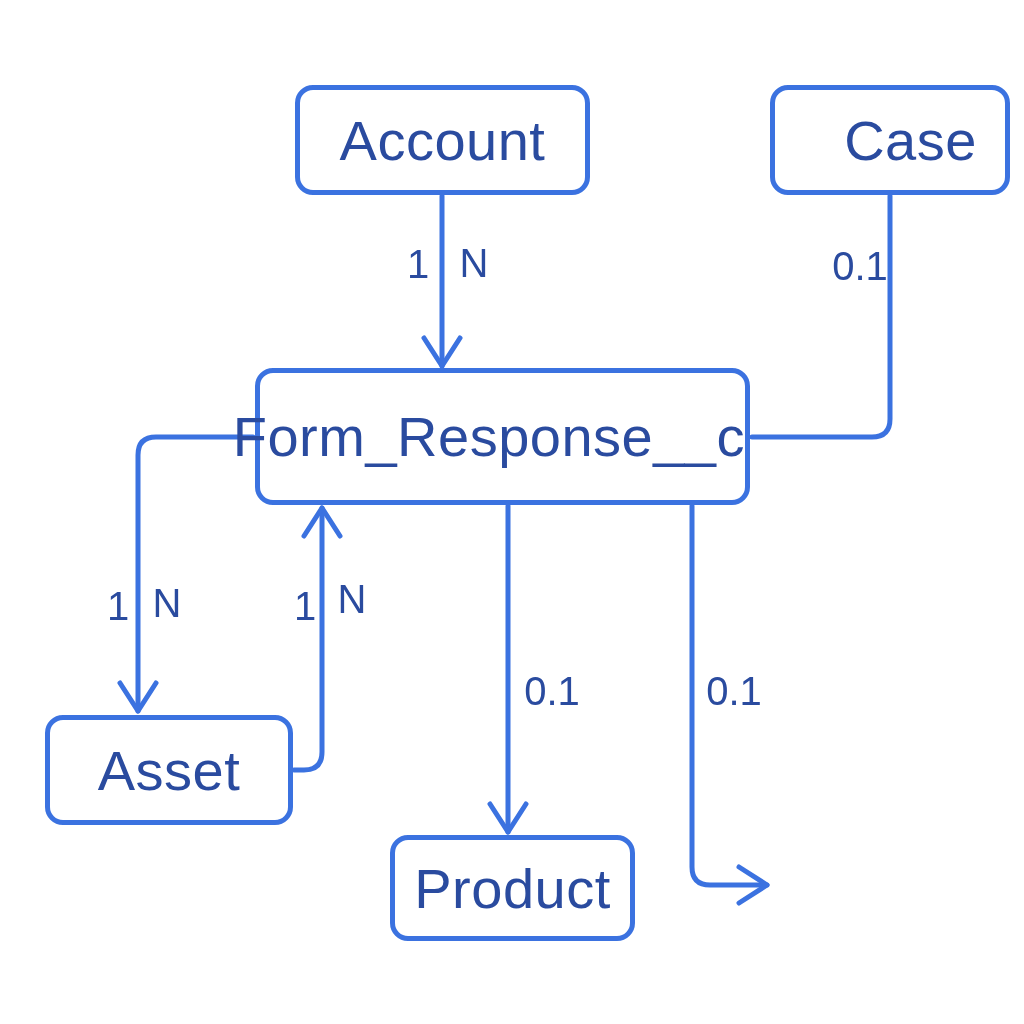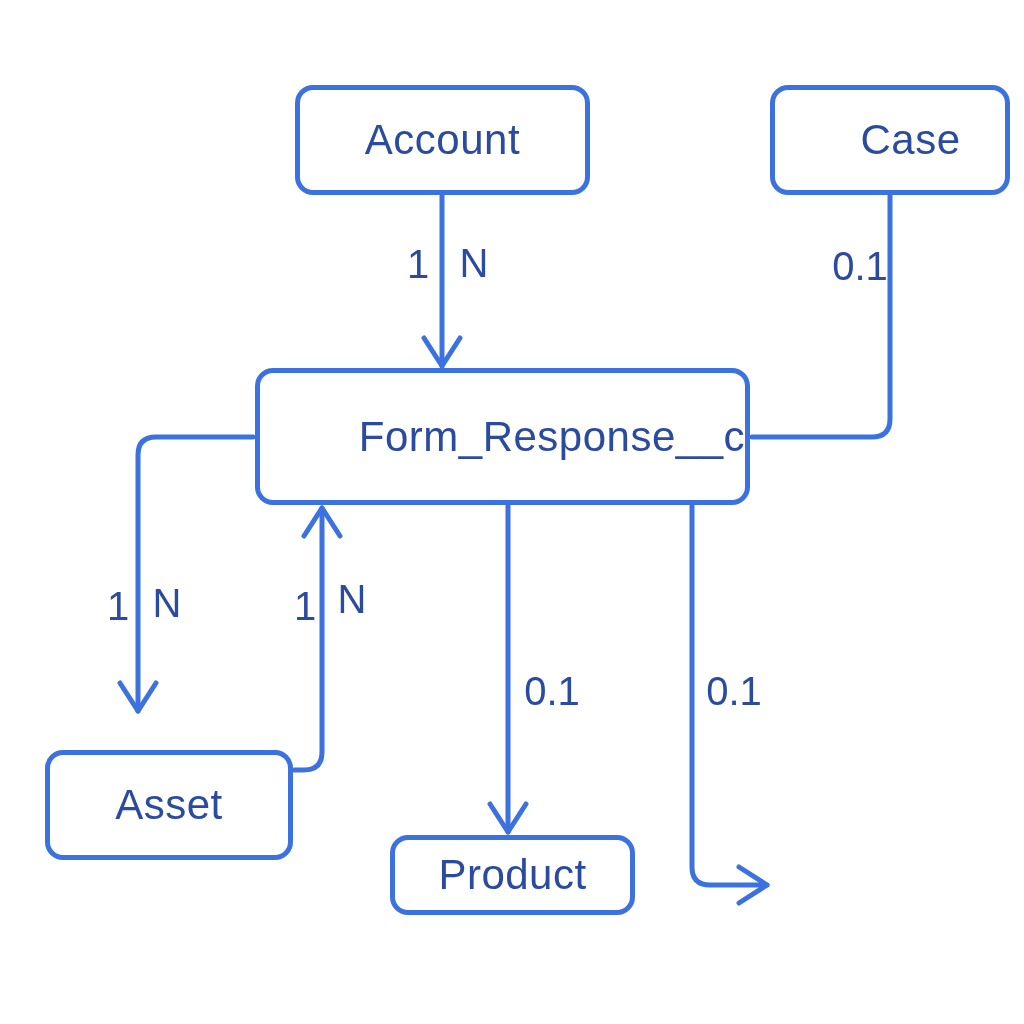--- a/index.html
+++ b/index.html
@@ -23,30 +23,30 @@
     position: absolute;
     background: #ffffff;
     border: 5px solid #3b72e0;
     border-radius: 18px;
     display: flex;
     align-items: center;
     justify-content: center;
   }
   .node-label {
     color: #2a4b9f;
-    font-size: 42px;
+    font-size: 56px;
     font-weight: 400;
     letter-spacing: 0.5px;
     white-space: nowrap;
   }
   .node-account { left: 295px; top: 85px;  width: 295px; height: 110px; }
   .node-case    { left: 770px; top: 85px;  width: 240px; height: 110px; padding-left: 41px; }
   .node-form    { left: 255px; top: 368px; width: 495px; height: 137px; justify-content: flex-end; }
-  .node-asset   { left: 45px;  top: 750px; width: 248px; height: 110px; text-align: center; }
-  .node-product { left: 390px; top: 835px; width: 245px; height: 80px; }
+  .node-asset   { left: 45px;  top: 715px; width: 248px; height: 110px; text-align: center; }
+  .node-product { left: 390px; top: 835px; width: 245px; height: 106px; }
   .node-lead    { left: 772px; top: 835px; width: 208px; height: 105px; }
   .elabel {
     position: absolute;
     transform: translate(-50%, -50%);
     color: #2a4b9f;
     font-size: 40px;
     font-weight: 400;
     white-space: nowrap;
   }
 </style>

